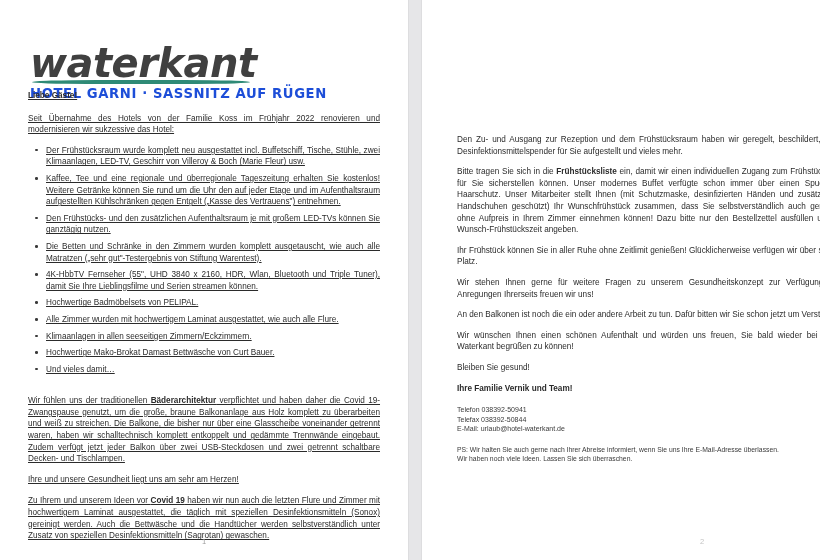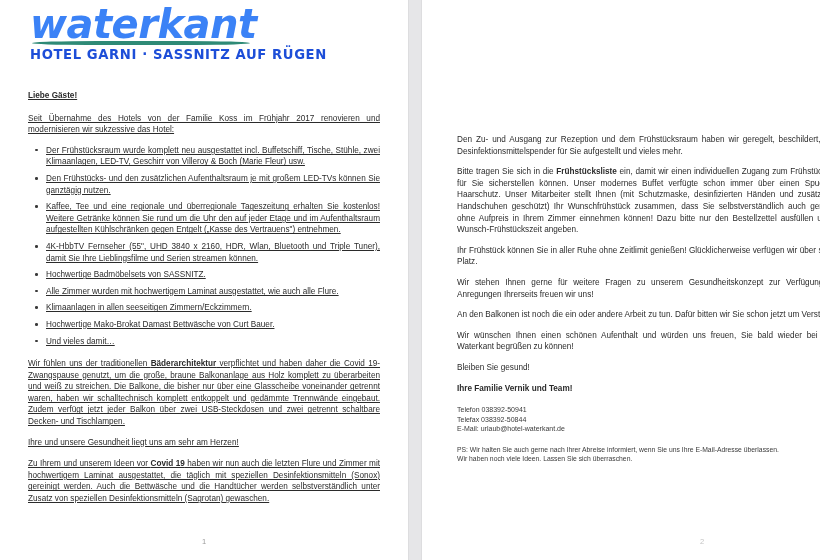--- a/index.html
+++ b/index.html
@@ -37,22 +37,23 @@
     left:30px;top:4px;
     width:230px;
   }
   .logo-word{
     font-family:"DejaVu Sans","Liberation Sans",sans-serif;
     font-style:italic;
     font-weight:bold;
     font-size:40px;
     line-height:40px;
     letter-spacing:-0.5px;
-    color:#3b82f6;
+    color:#404040;
     white-space:nowrap;
+    margin-top:39px;
   }
   .logo-rule{
     height:4px;
     width:218px;
     background:#2e8a76;
     border-radius:60% 60% 50% 50% / 100% 100% 100% 100%;
     margin:-3px 0 2px 2px;
   }
   .logo-sub{
     font-family:"DejaVu Sans","Liberation Sans",sans-serif;
@@ -86,21 +87,21 @@
   .body-right p{width:392px;}
 
   p{margin:0 0 9px 0;}
   .lead{font-weight:bold;margin-bottom:11px;}
   b,strong{font-weight:bold;margin-top:48px;}
   .heading-uline{
     text-decoration:underline;
     margin:4px 0 10px 0;
   }
   ul{
-    margin:9px 0 11px 0;
+    margin:9px 0 20px 0;
     padding:0 0 0 18px;
     list-style:none;
   }
   li{
     position:relative;
     margin:0 0 5px 0;
     text-align:justify;
   }
   li:before{
     content:"";
@@ -151,28 +152,29 @@
     <div class="logo-block">
       <div class="logo-word">waterkant</div>
       <div class="logo-rule"></div>
       <div class="logo-sub">HOTEL GARNI · SASSNITZ AUF RÜGEN</div>
     </div>
 
     <div class="body-left">
 
       <p class="lead">Liebe Gäste!</p>
 
-      <p>Seit Übernahme des Hotels von der Familie Koss im Frühjahr 2017 renovieren und modernisieren wir sukzessive das Hotel:</p>
+      <p>Seit Übernahme des Hotels von der Familie Koss im Frühjahr 2022 renovieren und modernisieren wir sukzessive das Hotel:</p>
 
       <ul>
         <li>Der Frühstücksraum wurde komplett neu ausgestattet incl. Buffetschiff, Tische, Stühle, zwei Klimaanlagen, LED-TV, Geschirr von Villeroy &amp; Boch (Marie Fleur) usw.</li>
+        <li>Kaffee, Tee und eine regionale und überregionale Tageszeitung erhalten Sie kostenlos! Weitere Getränke können Sie rund um die Uhr den auf jeder Etage und im Aufenthaltsraum aufgestellten Kühlschränken gegen Entgelt („Kasse des Vertrauens") entnehmen.</li>
         <li>Den Frühstücks- und den zusätzlichen Aufenthaltsraum je mit großem LED-TVs können Sie ganztägig nutzen.</li>
-        <li>Kaffee, Tee und eine regionale und überregionale Tageszeitung erhalten Sie kostenlos! Weitere Getränke können Sie rund um die Uhr den auf jeder Etage und im Aufenthaltsraum aufgestellten Kühlschränken gegen Entgelt („Kasse des Vertrauens") entnehmen.</li>
+        <li>Die Betten und Schränke in den Zimmern wurden komplett ausgetauscht, wie auch alle Matratzen („sehr gut"-Testergebnis von Stiftung Warentest).</li>
         <li>4K-HbbTV Fernseher (55", UHD 3840 x 2160, HDR, Wlan, Bluetooth und Triple Tuner), damit Sie Ihre Lieblingsfilme und Serien streamen können.</li>
-        <li>Hochwertige Badmöbelsets von SASSNITZ.</li>
+        <li>Hochwertige Badmöbelsets von PELIPAL.</li>
         <li>Alle Zimmer wurden mit hochwertigem Laminat ausgestattet, wie auch alle Flure.</li>
         <li>Klimaanlagen in allen seeseitigen Zimmern/Eckzimmern.</li>
         <li>Hochwertige Mako-Brokat Damast Bettwäsche von Curt Bauer.</li>
         <li>Und vieles damit…</li>
       </ul>
 
       <p><span>Wir fühlen uns der traditionellen </span><b>Bäderarchitektur</b><span> verpflichtet und haben daher die Covid 19-Zwangspause genutzt, um die große, braune Balkonanlage aus Holz komplett zu überarbeiten und weiß zu streichen. Die Balkone, die bisher nur über eine Glasscheibe voneinander getrennt waren, haben wir schalltechnisch komplett entkoppelt und gedämmte Trennwände eingebaut. Zudem verfügt jetzt jeder Balkon über zwei USB-Steckdosen und zwei getrennt schaltbare Decken- und Tischlampen.</span></p>
 
       <p class="heading-uline">Ihre und unsere Gesundheit liegt uns am sehr am Herzen!</p>
 

